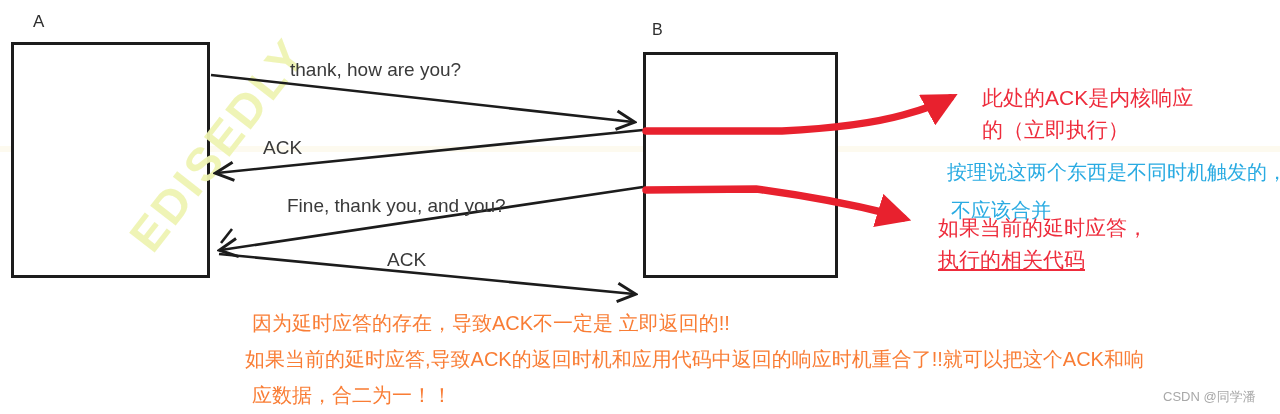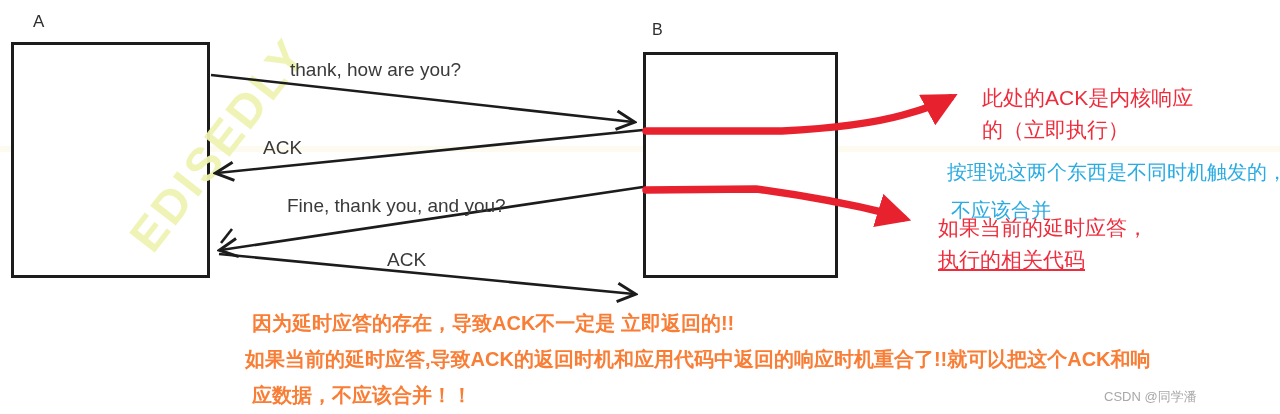--- a/index.html
+++ b/index.html
@@ -33,27 +33,27 @@
 
   .note-red{color:#ee2c3c;font-size:21px;}
   .note-blue{color:#2aabe2;font-size:20px;}
   #red-note-1a{left:982px;top:84px;}
   #red-note-1b{left:982px;top:116px;}
   #blue-note-1{left:947px;top:159px;}
   #blue-note-2{left:951px;top:177px;margin-top:20px;}
   #red-note-2a{left:938px;top:214px;}
   #red-note-2b{left:938px;top:246px;text-decoration:underline;}
 
-  .note-orange{color:#f97d35;font-size:20px;font-weight:bold;}
+  .note-orange{color:#f97d35;font-size:20px;font-weight:normal;}
   #orange-1{left:252px;top:310px;}
   #orange-2{left:245px;top:346px;}
   #orange-3{left:252px;top:382px;}
 
   .csdn-watermark{color:#a8a8a8;font-size:13px;}
-  #csdn{left:1104px;top:388px;}
+  #csdn{left:1163px;top:388px;}
 </style>
 </head>
 <body>
 
 <div id="stage">
 
   <div class="cream-stripe"></div>
 
   <div id="box-a" class="endpoint-box"></div>
   <div id="box-b" class="endpoint-box"></div>
@@ -90,17 +90,17 @@
 
   <div id="red-note-1a" class="lbl note-red">此处的ACK是内核响应</div>
   <div id="red-note-1b" class="lbl note-red">的（立即执行）</div>
   <div id="blue-note-1" class="lbl note-blue">按理说这两个东西是不同时机触发的，</div>
   <div id="blue-note-2" class="lbl note-blue">不应该合并</div>
   <div id="red-note-2a" class="lbl note-red">如果当前的延时应答，</div>
   <div id="red-note-2b" class="lbl note-red">执行的相关代码</div>
 
   <div id="orange-1" class="lbl note-orange">因为延时应答的存在，导致ACK不一定是 立即返回的!!</div>
   <div id="orange-2" class="lbl note-orange">如果当前的延时应答,导致ACK的返回时机和应用代码中返回的响应时机重合了!!就可以把这个ACK和响</div>
-  <div id="orange-3" class="lbl note-orange">应数据，不应该合并！！</div>
+  <div id="orange-3" class="lbl note-orange">应数据，合二为一！！</div>
 
   <div id="csdn" class="lbl csdn-watermark">CSDN @同学潘</div>
 
 </div>
 
 </body></html>

